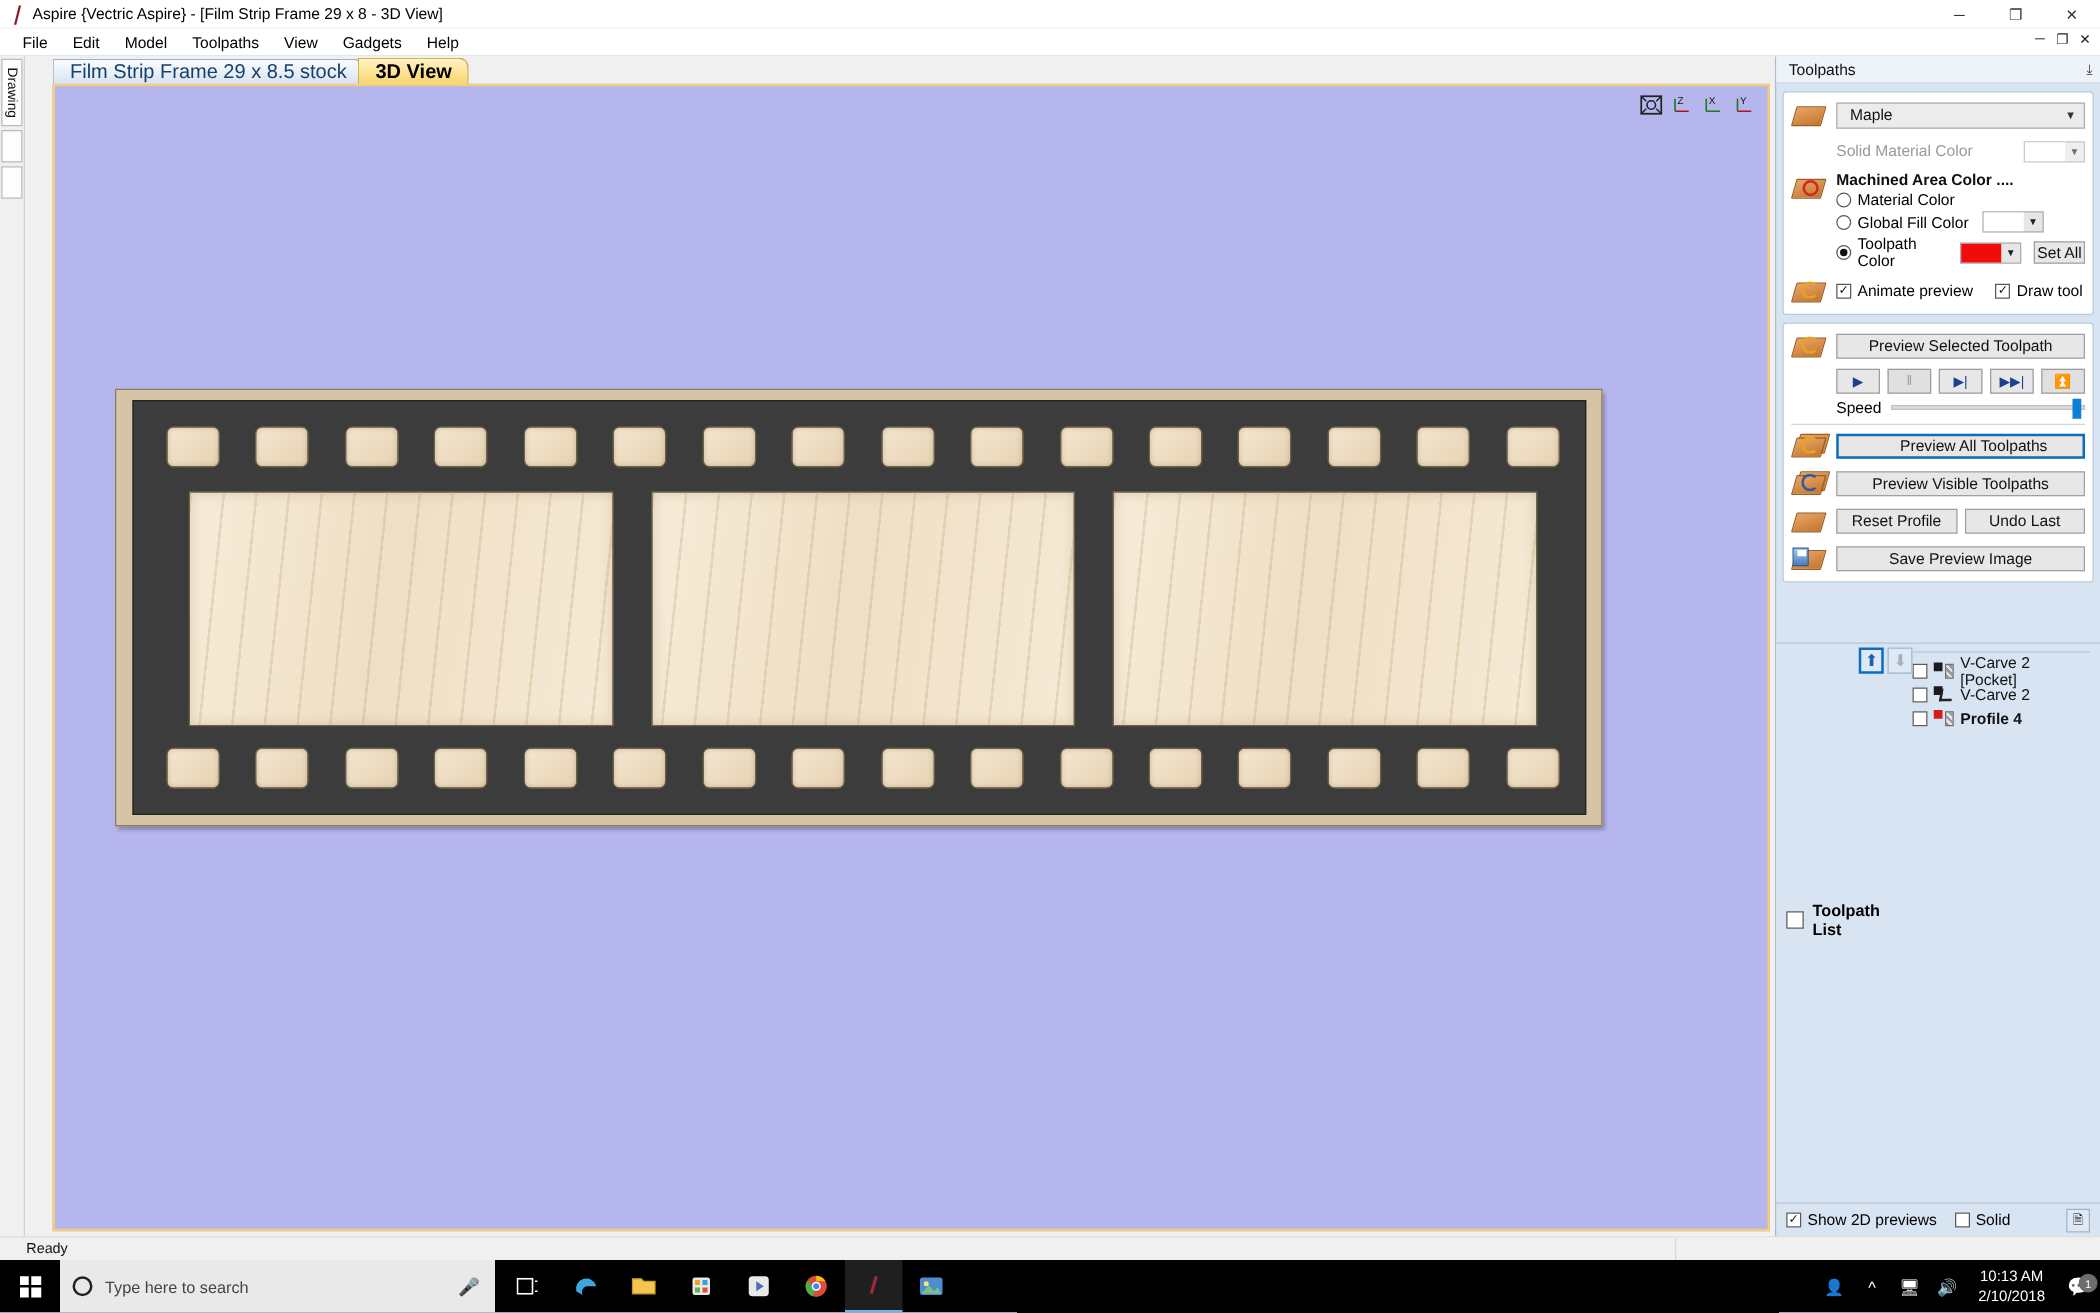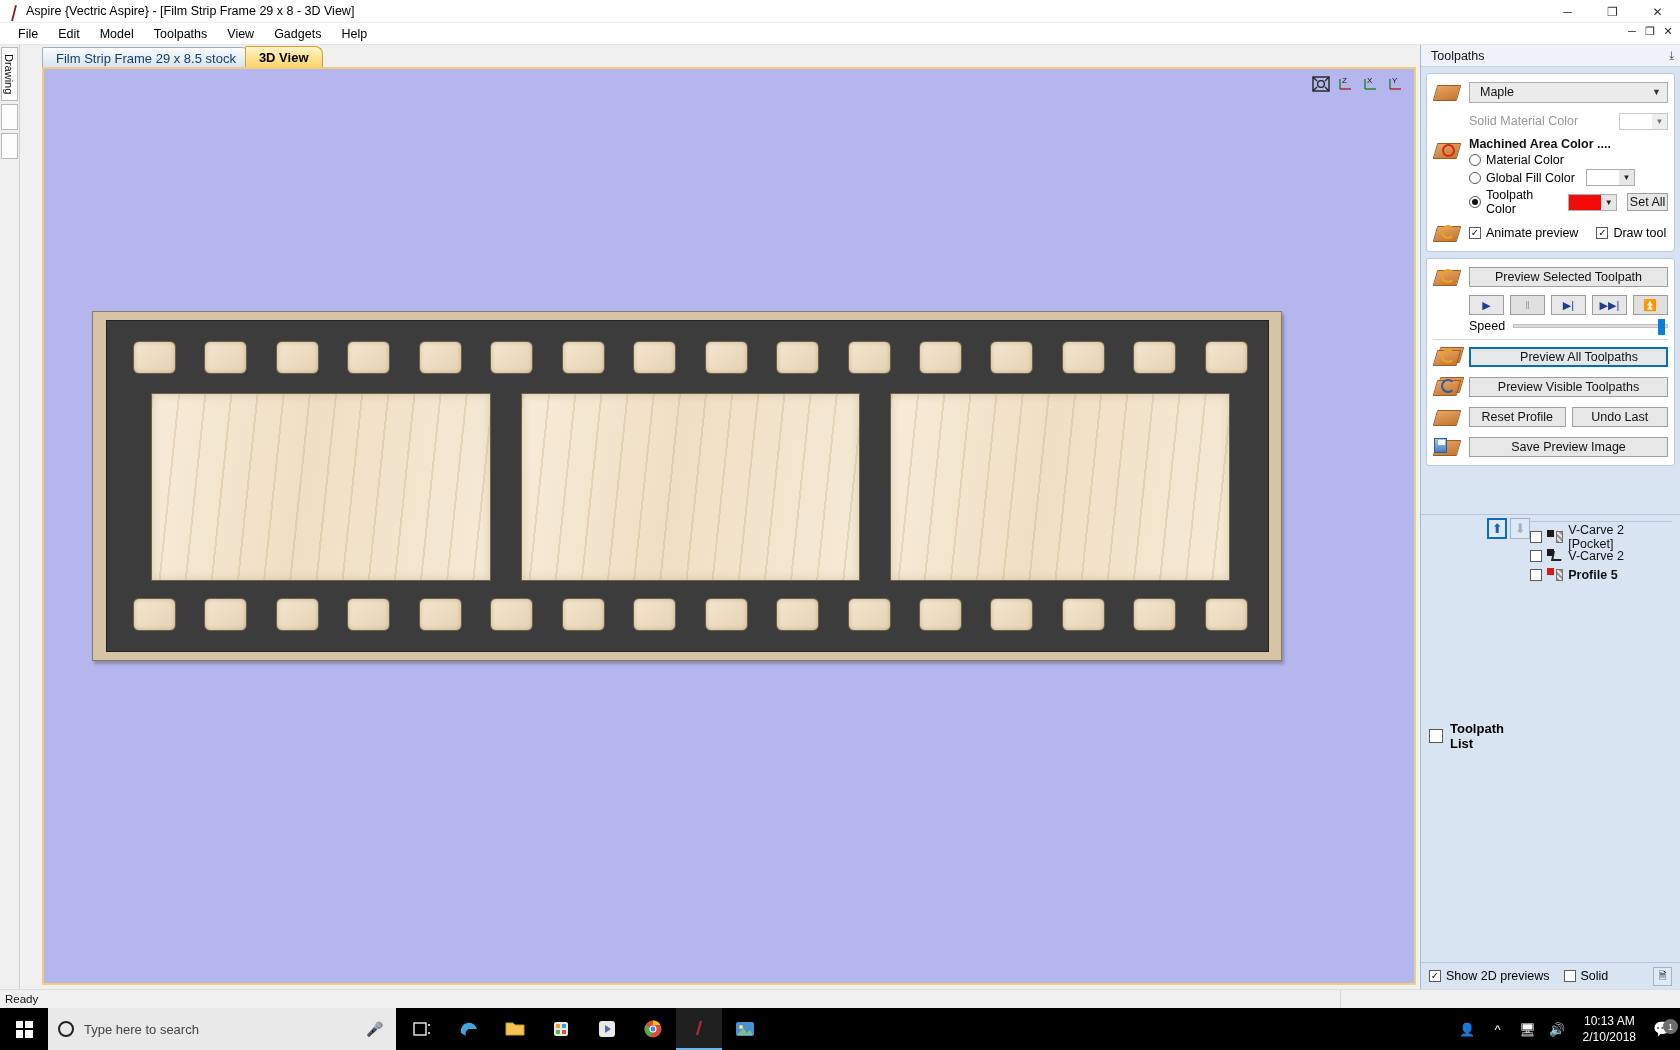--- a/index.html
+++ b/index.html
@@ -58,21 +58,21 @@
   }
   .vtab-blank { height: 26px; width: 17px; background: #fdfdfd; border: 1px solid #b9b9b9; margin-bottom: 3px; }
 
   
   .center { flex: 1; display: flex; flex-direction: column; background: #f0f0f0; }
   .tabstrip {
     height: 22px; display: flex; align-items: flex-end; padding-left: 22px;
     background: #f0f0f0;
   }
   .doctab {
-    height: 20px; padding: 2px 13px 1px 13px; font-size: 13px;
+    height: 20px; padding: 2px 13px 1px 13px; font-size: 16px;
     background: linear-gradient(#fbfcfd,#d7e3f0); border: 1px solid #9bb0c6;
     border-bottom: none; border-radius: 2px 8px 0 0; color: #15406b; margin-right: -5px;
     display: flex; align-items: center;
   }
   .doctab.active {
     background: linear-gradient(#fff3c8,#fbd56a); border-color: #c9a233;
     font-weight: bold; color: #000; z-index: 3; height: 21px;
   }
   .viewport-wrap {
     flex: 1; margin: 0 4px 4px 22px;
@@ -247,21 +247,21 @@
     position: relative;
   }
   .foot-btn {
     position: absolute; right: 8px; width: 19px; height: 19px; background: #dfe9f5;
     border: 1px solid #9fb3c9; display:flex; align-items:center; justify-content:center; font-size:10px;
   }
 
   
   .statusbar {
     height: 19px; background: #f0f0f0; display: flex; align-items: center;
-    padding-left: 5px; font-size: 11.5px; color: #111;
+    padding-left: 21px; font-size: 11.5px; color: #111;
     border-top: 1px solid #dcdcdc;
   }
   .sb-right { margin-left: auto; width: 340px; height: 100%; background:#f0f0f0; border-left:1px solid #d5d5d5;}
 
   
   .taskbar {
     height: 42px; background: #000; display: flex; align-items: center; position: relative;
   }
   .start {
     width: 48px; height: 42px; display: flex; align-items: center; justify-content: center;
@@ -572,21 +572,21 @@
               <i class="vshape"></i>
             </span>
           <span>V-Carve 2</span>
         </div>
         <div class="tl-item bold">
           <span class="cbx"></span>
           <span class="tp-icon">
               <i class="blk red"></i>
               <i class="bar"></i>
             </span>
-          <span>Profile 5</span>
+          <span>Profile 4</span>
         </div>
       </div>
     </div>
 
     <div class="rp-foot">
       <span class="chk-line">
         <span class="cbx">✓</span>
         <span>Show 2D previews</span>
       </span>
       <span class="chk-line">

